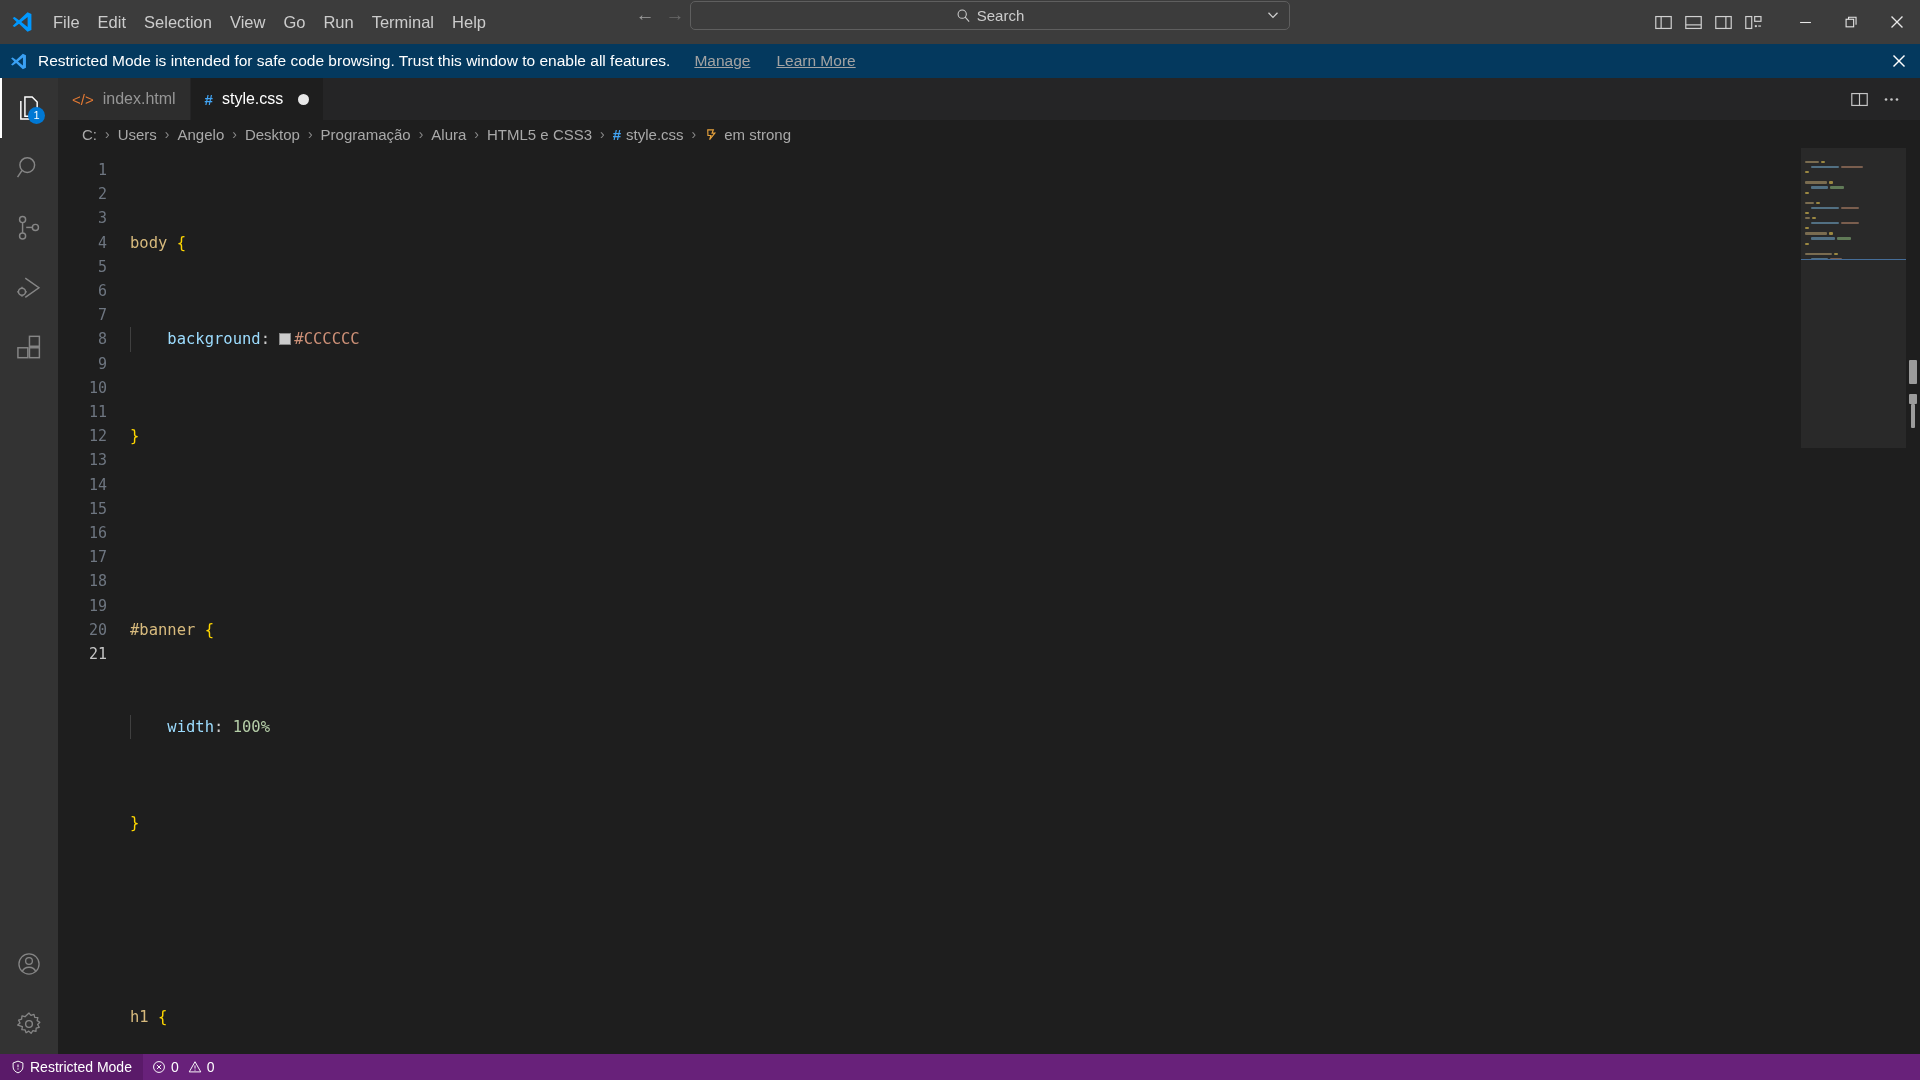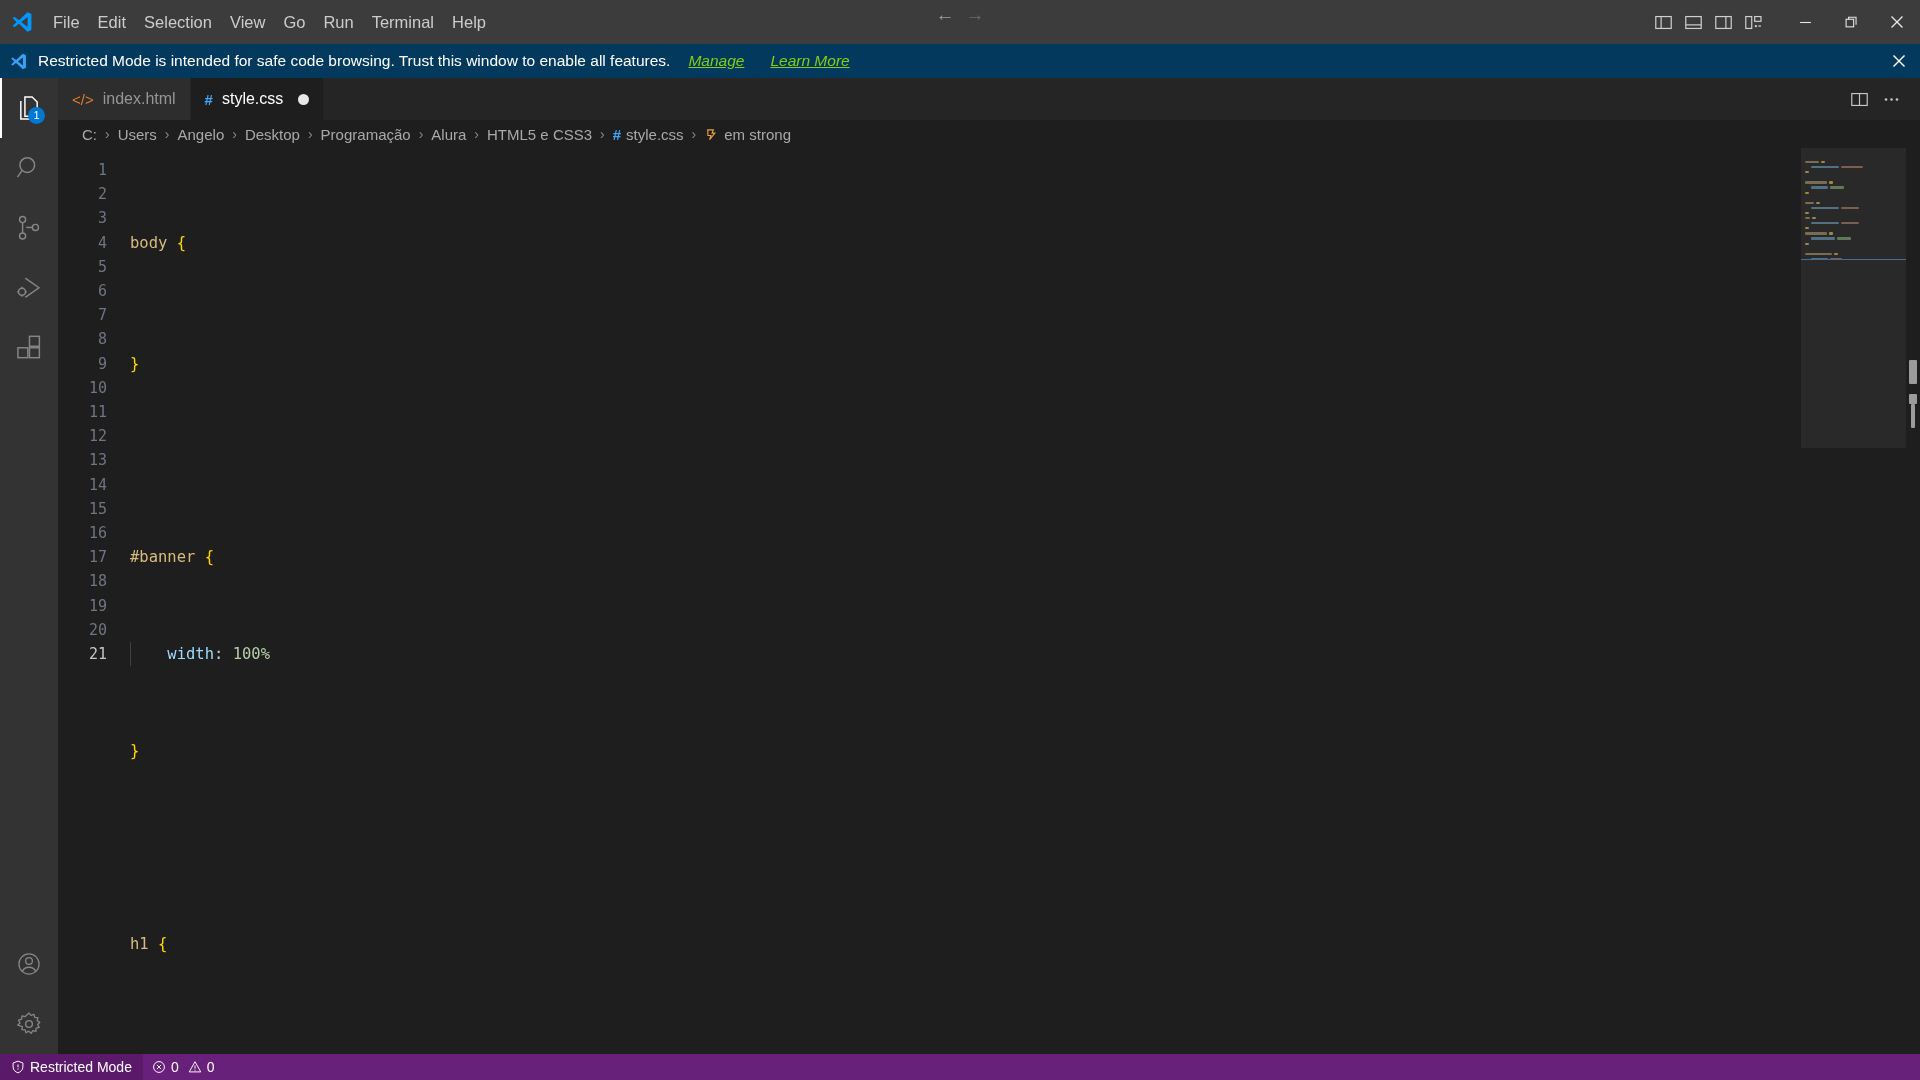--- a/index.html
+++ b/index.html
@@ -68,23 +68,23 @@
   
   .banner {
     height: 34px; flex: 0 0 34px;
     background: #04395e;
     display: flex; align-items: center;
     padding: 0 10px 0 9px;
     font-size: 15.5px; color: #ffffff;
     position: relative;
   }
   .banner-logo { width: 22px; display: flex; align-items: center; margin-right: 7px; }
-  .banner-text { margin-right: 18px; }
+  .banner-text { margin-right: 24px; }
   .banner-link {
-    color: #84cc16; text-decoration: underline; margin-right: 26px; cursor: pointer; font-style: italic;
+    color: #a3a3a3; text-decoration: underline; margin-right: 26px; cursor: pointer;
   }
   .banner-close {
     position: absolute; right: 10px; top: 50%; transform: translateY(-50%);
     width: 22px; height: 22px; display: flex; align-items: center; justify-content: center;
   }
 
   
   .main { flex: 1 1 auto; display: flex; min-height: 0; }
 
   
@@ -232,20 +232,36 @@
       <div class="menu-item">Go</div>
       <div class="menu-item">Run</div>
       <div class="menu-item">Terminal</div>
       <div class="menu-item">Help</div>
     </div>
 
     <div class="nav-center">
       <div class="nav-inner">
         <div class="nav-arrow">←</div>
         <div class="nav-arrow disabled">→</div>
+        <div class="searchbox" title="Search">
+          <div class="sb-center">
+            <span>
+              <svg width="15" height="15" viewBox="0 0 16 16">
+                <circle cx="6.6" cy="6.6" r="4.4" fill="none" stroke="#cfcfcf" stroke-width="1.1"></circle>
+                <line x1="9.8" y1="9.8" x2="14" y2="14.6" stroke="#cfcfcf" stroke-width="1.1"></line>
+              </svg>
+            </span>
+            <span>Search</span>
+          </div>
+          <span class="sb-chevron">
+            <svg width="16" height="16" viewBox="0 0 16 16">
+              <polyline points="3.5,5.8 8,10.4 12.5,5.8" fill="none" stroke="#cfcfcf" stroke-width="1.3"></polyline>
+            </svg>
+          </span>
+        </div>
       </div>
     </div>
 
     <div class="tb-right">
       <div class="layout-icons">
         <div class="icon-btn">
           <svg width="19" height="19" viewBox="0 0 16 16">
             <rect x="1.5" y="3" width="13" height="10" fill="none" stroke="#d0d0d0" stroke-width="1"></rect>
             <line x1="6" y1="3" x2="6" y2="13" stroke="#d0d0d0" stroke-width="1"></line>
           </svg>
@@ -452,20 +468,21 @@
           <div>19</div>
           <div>20</div>
           <div class="cur">21</div>
         </div>
 
         <div class="codecol">
           <div class="code">
 
             <div class="ln"><span class="sel">body</span> <span class="brace">{</span></div>
 
+            <div class="ln"><span class="indent-guide"></span>    <span class="prop">background</span><span class="punct">:</span> <span class="swatch" style="background:#CCCCCC;"></span><span class="val">#CCCCCC</span></div>
 
             <div class="ln"><span class="brace">}</span></div>
 
             <div class="ln">&nbsp;</div>
 
             <div class="ln"><span class="sel">#banner</span> <span class="brace">{</span></div>
 
             <div class="ln"><span class="indent-guide"></span>    <span class="prop">width</span><span class="punct">:</span> <span class="num">100%</span></div>
 
             <div class="ln"><span class="brace">}</span></div>

